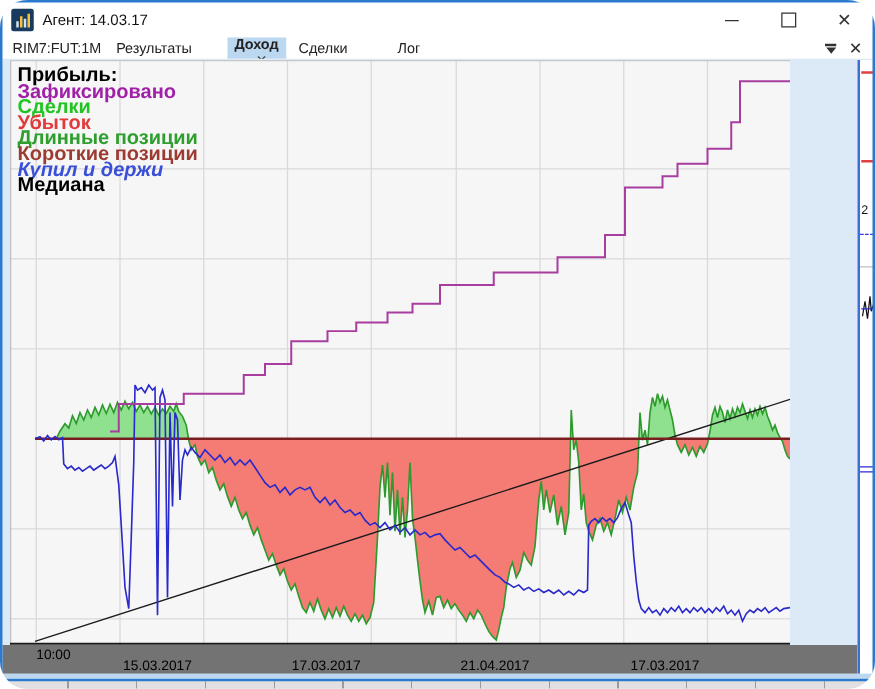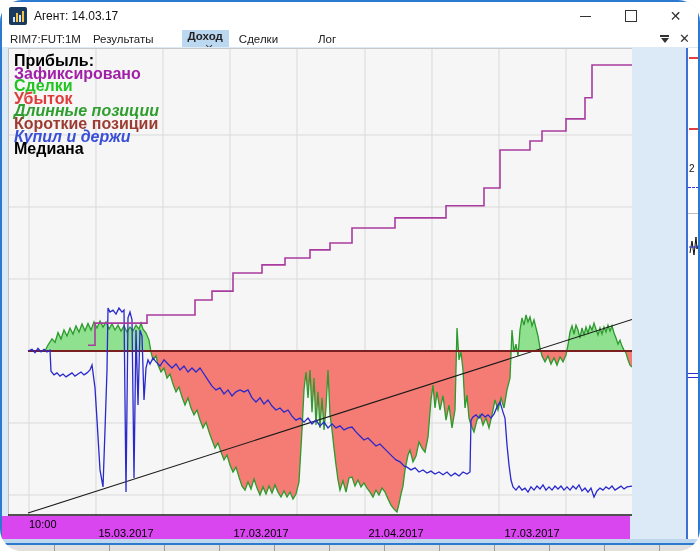--- a/index.html
+++ b/index.html
@@ -42,21 +42,21 @@
 
   
   .chart-region{position:absolute;left:2px;top:47px;width:696px;height:492px;background:#dce9f7;}
   .plot{position:absolute;left:6px;top:1px;width:624px;height:468px;background:#f6f6f6;}
   .legend{position:absolute;left:12px;top:8px;z-index:20;font-size:16px;font-weight:bold;line-height:12.6px;}
   .legend-title{color:#000;}
   .legend-item{white-space:nowrap;}
   .right-axis{position:absolute;left:630px;top:1px;width:54px;height:491px;background:#d4d4d4;font-size:11px;z-index:10;}
   .ylab{position:absolute;right:6px;height:14px;line-height:14px;color:#000;white-space:nowrap;}
   .ylab.tag{left:1px;right:1px;text-align:right;padding-right:3px;font-weight:bold;z-index:5;}
-  .bottom-axis{position:absolute;left:0;top:469px;width:628px;height:23px;background:#d946ef;font-size:11px;color:#000;}
+  .bottom-axis{position:absolute;left:0;top:469px;width:684px;height:23px;background:#737373;font-size:11px;color:#000;}
   .xlab{position:absolute;white-space:nowrap;}
   .mini-panel{position:absolute;left:684px;top:1px;width:12px;height:491px;background:#ffffff;border-left:2px solid #3b6fd4;box-sizing:content-box;z-index:12;}
   .mp{position:absolute;}
   .mp-red{width:10px;height:2px;background:#e04040;left:1px;}
   .mp-bluedash{width:11px;border-top:1px dashed #3a3ae0;left:0;}
   .mp-gray{width:12px;height:1px;background:#bfbfbf;left:0;}
   .mp-blue{width:12px;height:1px;background:#2b2bd0;left:0;}
   .mp-frag{font-size:10px;color:#111;left:1px;line-height:10px;}
 
   .behind-strip{position:absolute;left:0;top:545px;width:700px;height:6px;
@@ -152,21 +152,21 @@
             <path d="M88,345.2H95V323.1H147V315H195V300H212V291.1H233V273H262V264.9H285V258H310V249.9H330V243H352V228H395V217.9H446V205.8H484V188H500V150H530V141H542V131H566V118.9H585V97.8H592V65H632V65" fill="none" stroke="#a93c9f" stroke-width="1.6"></path>
             <line x1="8" y1="515" x2="632" y2="515" stroke="#1a1a1a" stroke-width="1.6"></line>
           </svg>
       </div>
 
       <div class="legend" id="legend">
         <div class="legend-title">Прибыль:</div>
       <div class="legend-item" style="color: rgb(160, 33, 168);">Зафиксировано</div>
           <div class="legend-item" style="color: rgb(33, 196, 33);">Сделки</div>
           <div class="legend-item" style="color: rgb(224, 58, 58);">Убыток</div>
-          <div class="legend-item" style="color: rgb(46, 158, 46); font-style: italic;">Длинные позиции</div>
+          <div class="legend-item" style="color: rgb(46, 158, 46);">Длинные позиции</div>
           <div class="legend-item" style="color: rgb(156, 59, 50);">Короткие позиции</div>
           <div class="legend-item" style="color: rgb(58, 79, 216); font-style: italic;">Купил и держи</div>
           <div class="legend-item" style="color: rgb(0, 0, 0);">Медиана</div>
         </div>
 
       <div class="bottom-axis" id="bottomAxis">
           <div class="xlab" style="left: 27px; top: 2px;">10:00</div>
           <div class="xlab" style="left: 89px; width: 70px; text-align: center; top: 11px;">15.03.2017</div>
           <div class="xlab" style="left: 224px; width: 70px; text-align: center; top: 11px;">17.03.2017</div>
           <div class="xlab" style="left: 359px; width: 70px; text-align: center; top: 11px;">21.04.2017</div>

